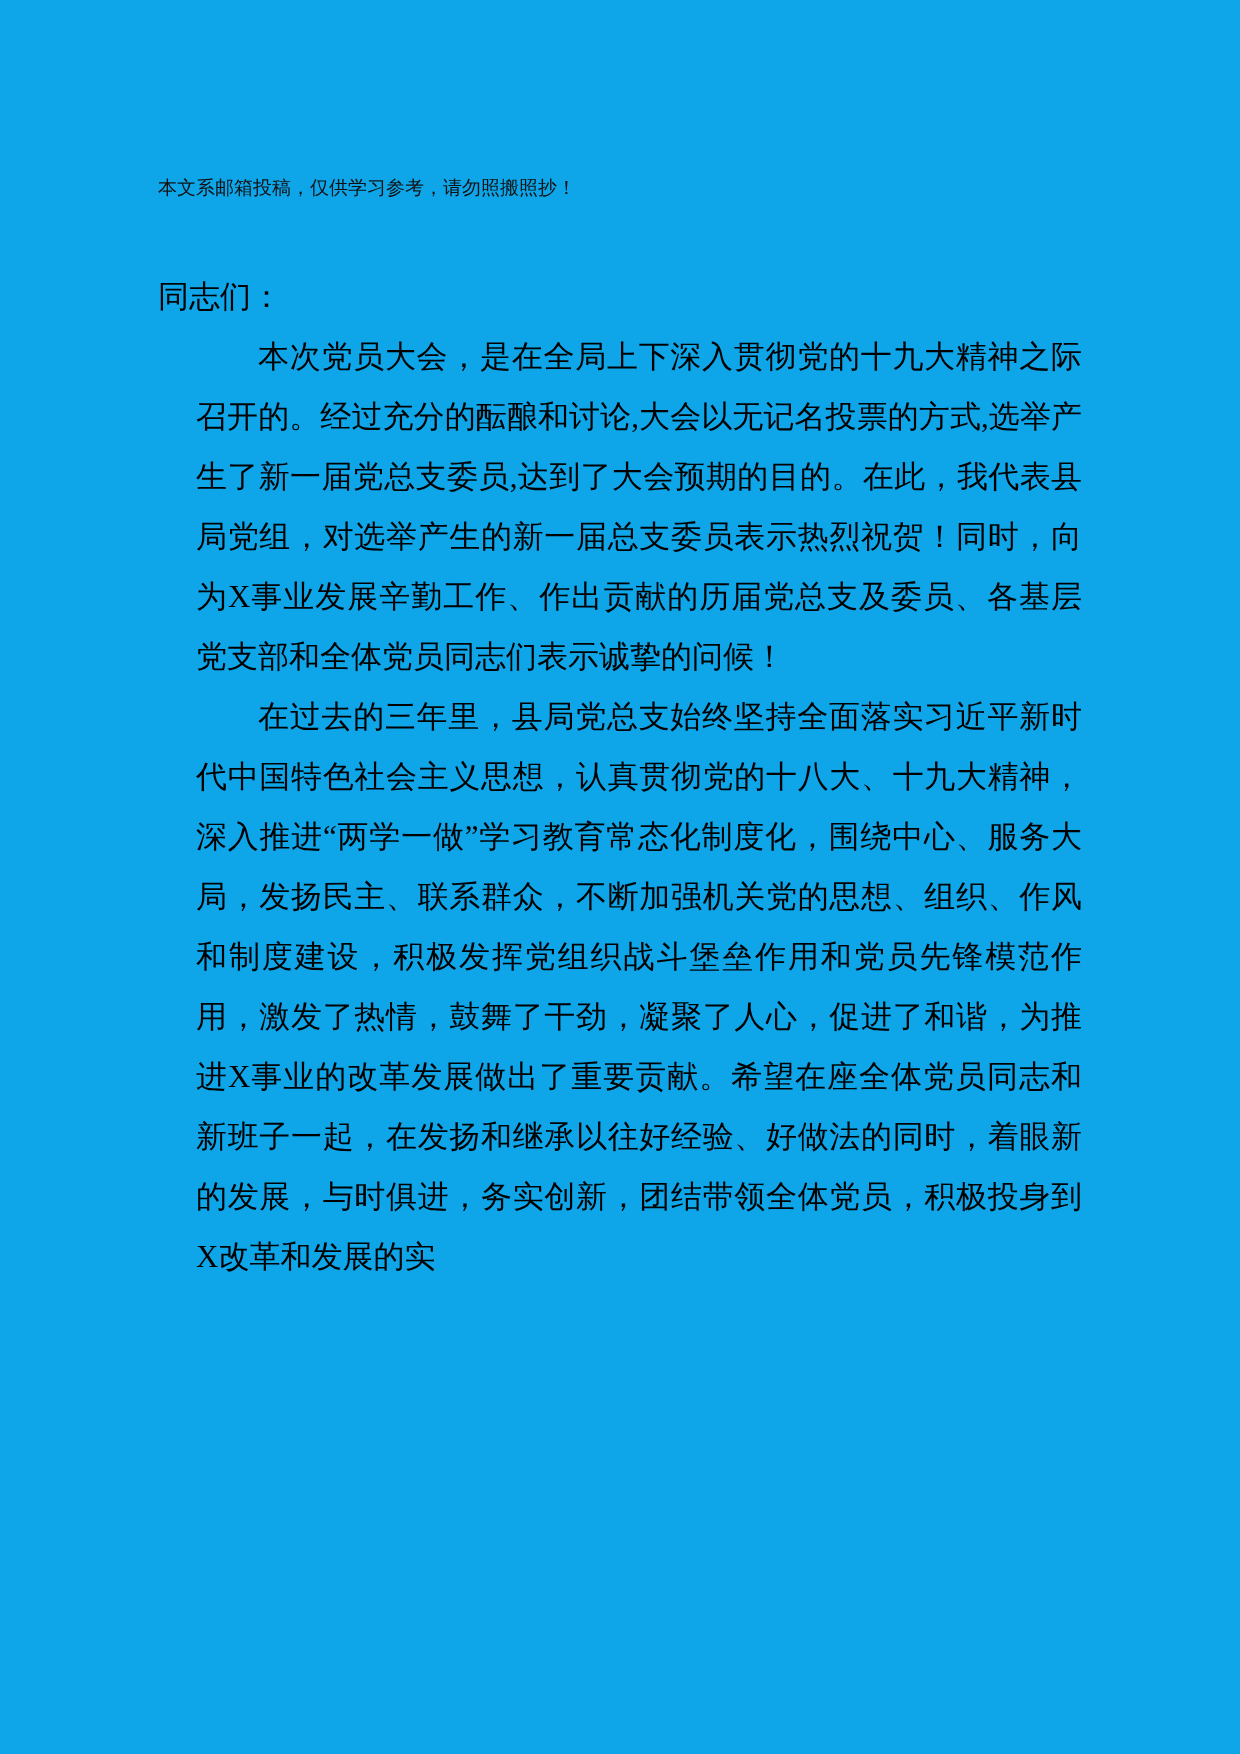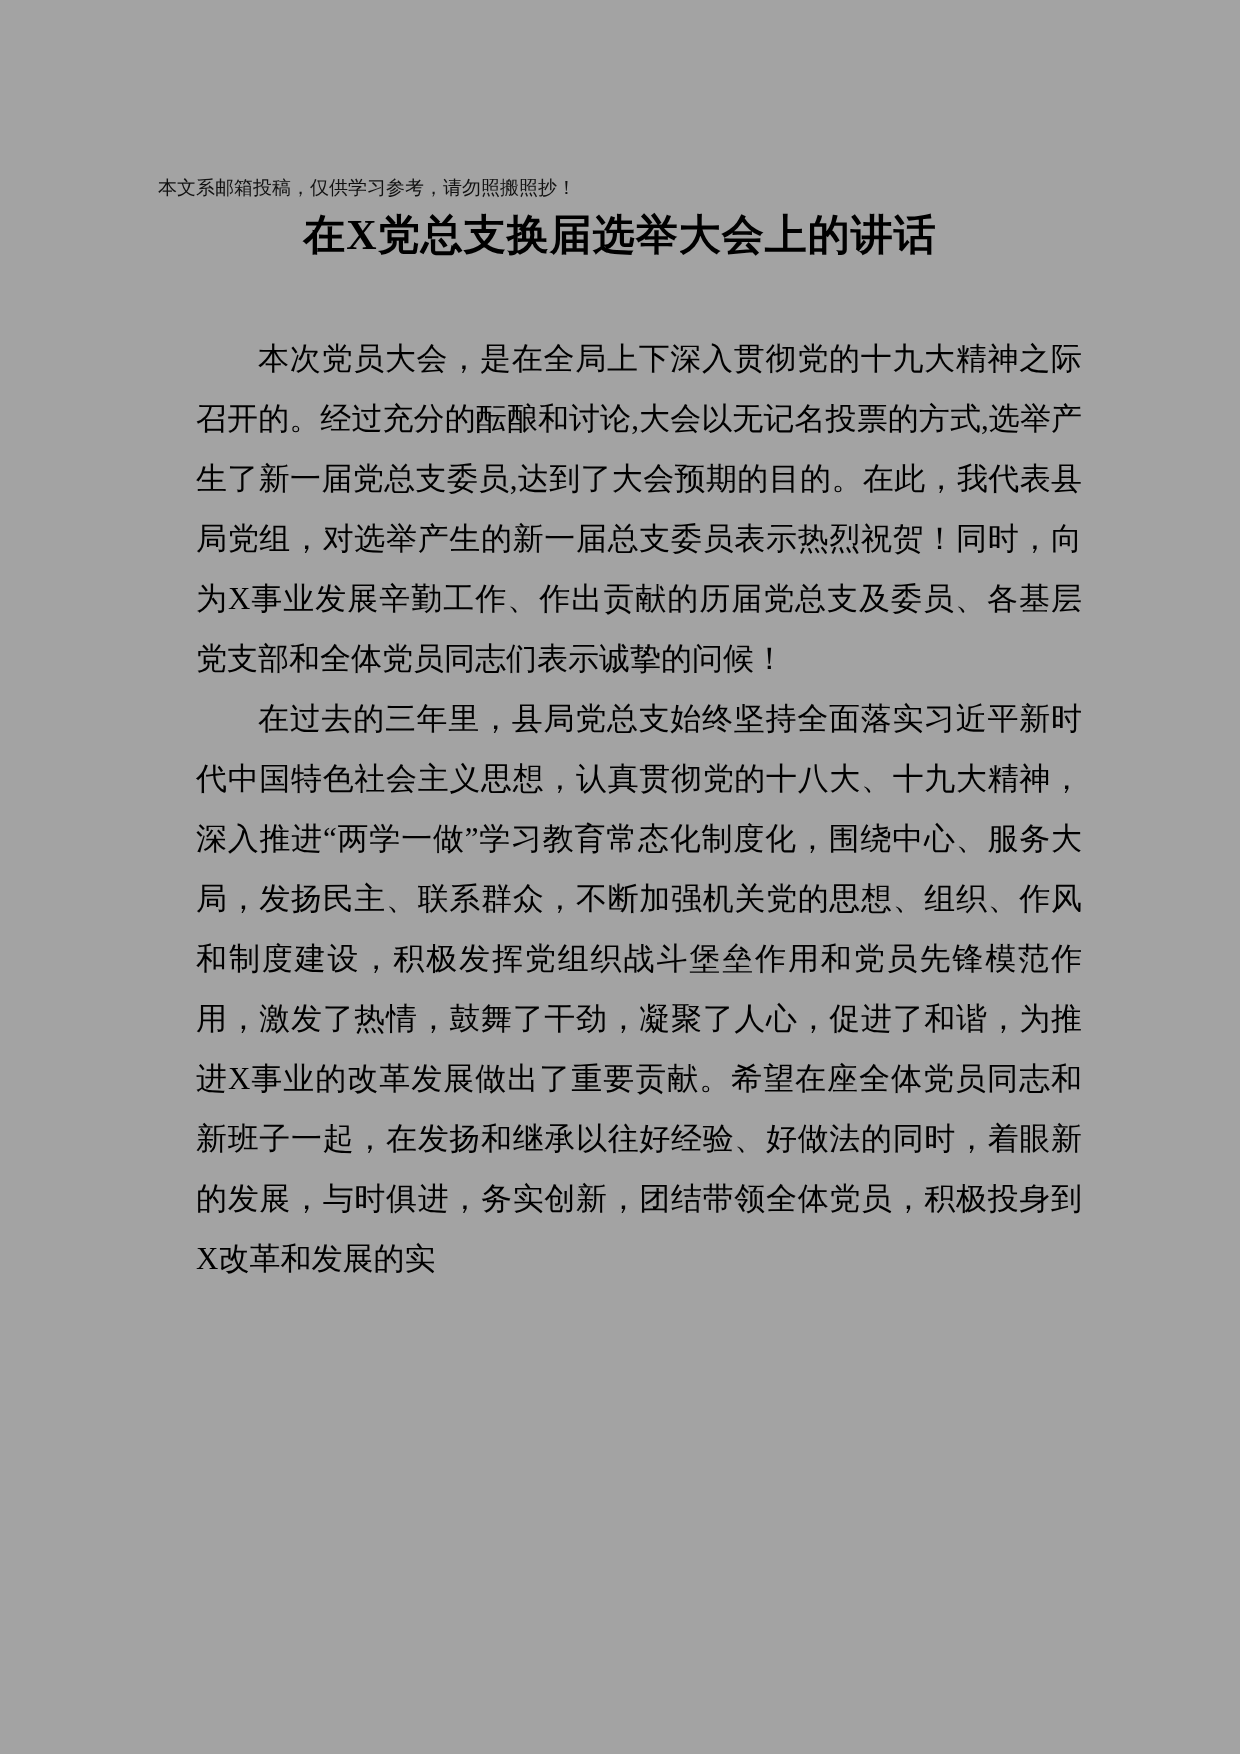--- a/index.html
+++ b/index.html
@@ -5,21 +5,21 @@
   html, body {
     margin: 0;
     padding: 0;
     background: #ffffff;
   }
   .page {
     position: relative;
     width: 1240px;
     height: 1754px;
     margin: 0 auto;
-    background: #a3a3a3;
+    background: #0ea5e9;
     box-sizing: border-box;
     padding: 175px 158px 0 158px;
     font-family: "Liberation Serif", "DejaVu Serif", serif;
     color: #000000;
     overflow: hidden;
   }
   .doc-note {
     font-family: "Liberation Sans", "DejaVu Sans", sans-serif;
     font-size: 19px;
     line-height: 26px;
@@ -52,19 +52,19 @@
     text-indent: 2em;
     margin-left: 38px;
   }
 </style>
 </head>
 <body>
 
 <div class="page">
   <p class="doc-note">本文系邮箱投稿，仅供学习参考，请勿照搬照抄！</p>
 
-  <h1 class="doc-title">在X党总支换届选举大会上的讲话</h1>
 
   <div class="doc-body">
+    <p class="para salutation">同志们：</p>
     <p class="para indent">本次党员大会，是在全局上下深入贯彻党的十九大精神之际召开的。经过充分的酝酿和讨论,大会以无记名投票的方式,选举产生了新一届党总支委员,达到了大会预期的目的。在此，我代表县局党组，对选举产生的新一届总支委员表示热烈祝贺！同时，向为X事业发展辛勤工作、作出贡献的历届党总支及委员、各基层党支部和全体党员同志们表示诚挚的问候！</p>
     <p class="para indent">在过去的三年里，县局党总支始终坚持全面落实习近平新时代中国特色社会主义思想，认真贯彻党的十八大、十九大精神，深入推进“两学一做”学习教育常态化制度化，围绕中心、服务大局，发扬民主、联系群众，不断加强机关党的思想、组织、作风和制度建设，积极发挥党组织战斗堡垒作用和党员先锋模范作用，激发了热情，鼓舞了干劲，凝聚了人心，促进了和谐，为推进X事业的改革发展做出了重要贡献。希望在座全体党员同志和新班子一起，在发扬和继承以往好经验、好做法的同时，着眼新的发展，与时俱进，务实创新，团结带领全体党员，积极投身到X改革和发展的实</p>
   </div>
 </div>
 
 </body></html>

